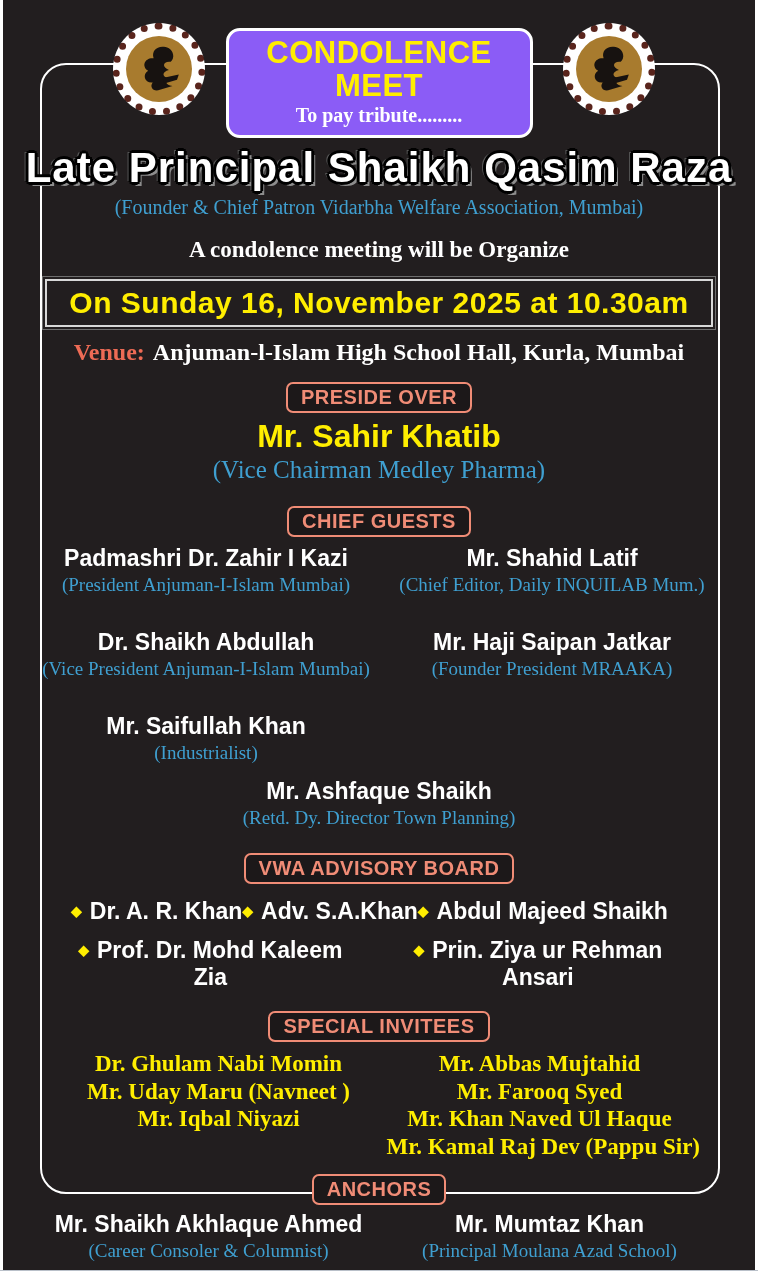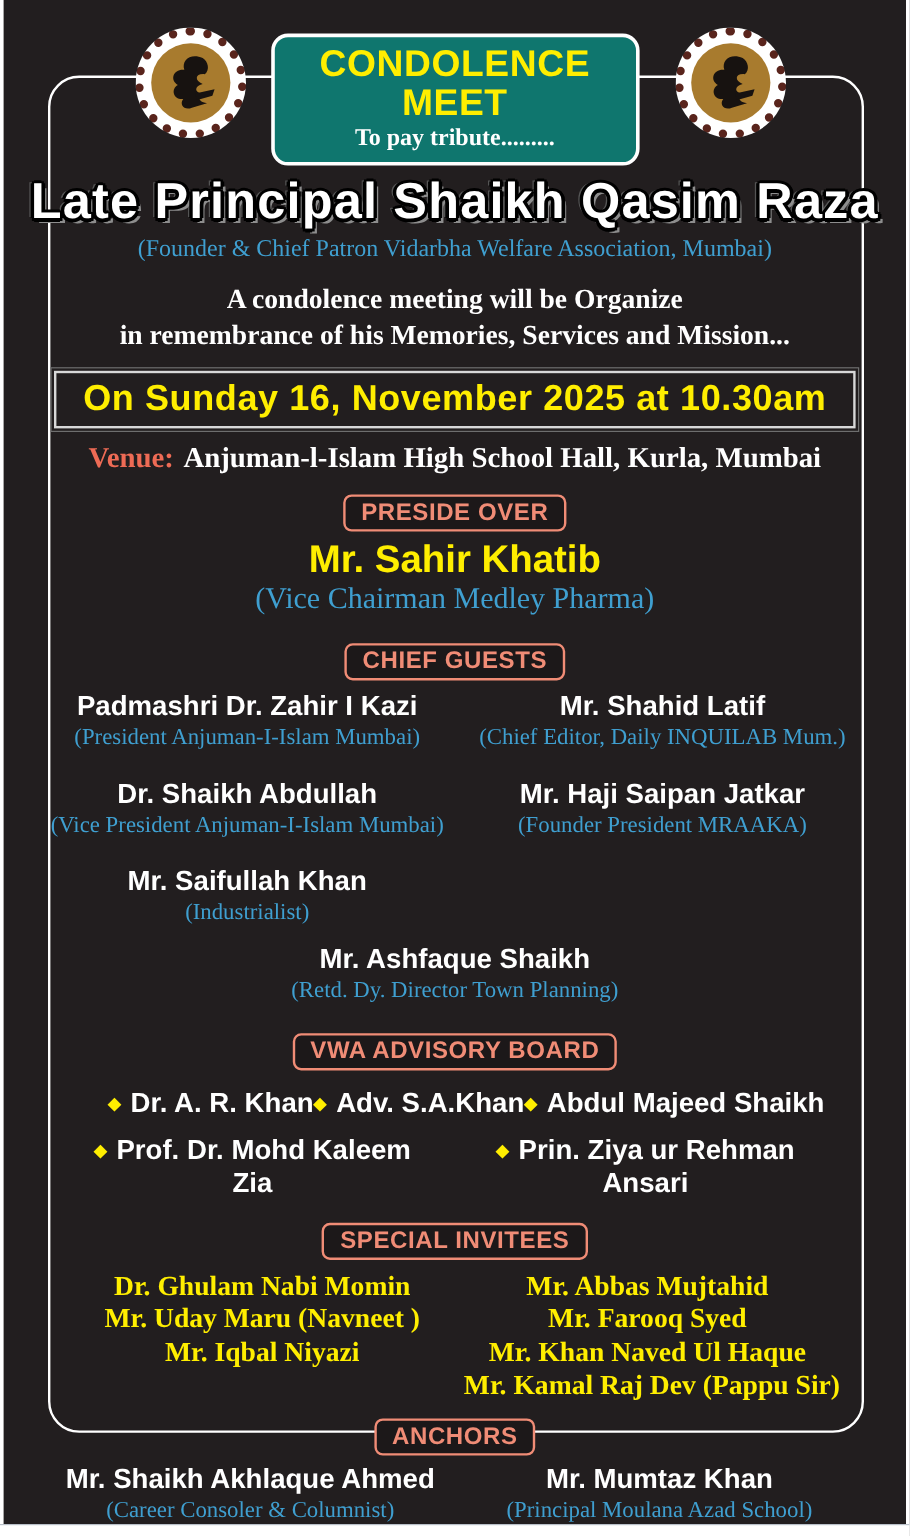--- a/index.html
+++ b/index.html
@@ -7,21 +7,21 @@
   .poster{position:absolute;left:3px;top:0;width:752px;height:1270px;background:#221e1f;overflow:hidden;}
   .bottom-strip{position:absolute;left:0;top:1270px;width:758px;height:10px;background:#fff;border-top:1px solid #b9c0c9;}
   .frame{position:absolute;left:37px;top:63px;width:676px;height:1127px;border:2px solid #fff;border-radius:26px;z-index:0;}
   .content{position:relative;z-index:2;text-align:center;color:#fff;}
 
   
   .logo{position:absolute;top:23px;width:92px;height:92px;background:#fff;border-radius:50%;border:7px dotted #59241c;box-sizing:border-box;z-index:3;}
   .logo-left{left:110px;}
   .logo-right{left:560px;}
   .logo-core{position:absolute;inset:6px;background:#a87b2e;border-radius:50%;display:flex;align-items:center;justify-content:center;}
-  .banner{width:293px;margin:28px auto 0;background:#0f766e;border:3px solid #fff;border-radius:14px;padding:6px 4px 8px;position:relative;z-index:3;}
+  .banner{width:293px;margin:28px auto 0;background:#8b5cf6;border:3px solid #fff;border-radius:14px;padding:6px 4px 8px;position:relative;z-index:3;}
   .banner-title{color:#ffee00;font-size:31px;font-weight:bold;letter-spacing:.5px;line-height:1.05;}
   .banner-sub{color:#fff;font-family:"Liberation Serif",serif;font-weight:bold;font-size:20px;margin-top:2px;}
 
   .event-title{margin-top:6px;font-size:42px;font-weight:bold;letter-spacing:1px;color:#fff;
     text-shadow:3px 0 0 #000,-3px 0 0 #000,0 3px 0 #000,0 -3px 0 #000,
       2px 2px 0 #000,-2px -2px 0 #000,2px -2px 0 #000,-2px 2px 0 #000,
       4px 4px 0 #8d8d8d,-4px -1px 0 #555;}
   .event-sub{margin-top:4px;color:#3f9fd0;font-family:"Liberation Serif",serif;font-size:20px;}
   .intro{margin-top:16px;font-family:"Liberation Serif",serif;font-weight:bold;font-size:23px;line-height:1.3;}
   .date-box{display:inline-block;margin-top:14px;border:2px solid #d8d8d8;outline:1px solid #6e6e6e;outline-offset:2px;padding:5px 22px;}
@@ -29,27 +29,27 @@
   .venue{margin-top:12px;font-family:"Liberation Serif",serif;font-weight:bold;font-size:24px;}
   .venue-label{color:#ee6b55;margin-right:8px;}
 
   .badge{display:inline-block;color:#f08c76;border:2px solid #f08c76;border-radius:7px;
     font-size:20px;font-weight:bold;letter-spacing:.5px;padding:2px 13px 2px;background:#1c1819;}
   .m-preside{margin-top:16px;}
   .preside-name{margin-top:5px;color:#ffee00;font-size:32px;font-weight:bold;}
   .preside-desig{color:#3f9fd0;font-family:"Liberation Serif",serif;font-size:25px;margin-top:1px;}
 
   .m-chief{margin-top:22px;}
-  .guest-grid{display:grid;grid-template-columns:1fr 1fr;margin:8px 30px 0;row-gap:22px;}
+  .guest-grid{display:grid;grid-template-columns:1fr 1fr;margin:8px 30px 0;row-gap:33px;}
   .g-name{font-size:23px;font-weight:bold;color:#fff;}
   .g-desig{font-size:19px;color:#3f9fd0;font-family:"Liberation Serif",serif;margin-top:2px;}
   .guest-center{margin-top:14px;}
 
   .m-advisory{margin-top:24px;}
-  .adv-row{display:flex;justify-content:flex-end;margin:14px 68px 0;font-size:23px;font-weight:bold;}
+  .adv-row{display:flex;justify-content:flex-start;margin:14px 68px 0;font-size:23px;font-weight:bold;}
   .adv-row2{margin:12px 72px 0;gap:47px;}
   .diamond{color:#ffee00;font-size:14px;margin-right:8px;vertical-align:3px;}
 
   .m-special{margin-top:20px;}
   .special-grid{display:grid;grid-template-columns:1fr 1fr;margin:8px 55px 0;row-gap:0;
     font-family:"Liberation Serif",serif;font-weight:bold;font-size:23px;color:#ffee00;line-height:1.2;}
   .special-full{grid-column:1 / span 2;text-align:right;}
 
   .m-anchors{margin-top:14px;}
   .anchor-grid{display:grid;grid-template-columns:1fr 1fr;margin:6px 35px 0;}
@@ -82,21 +82,20 @@
     <div class="banner">
       <div class="banner-title">CONDOLENCE MEET</div>
       <div class="banner-sub">To pay tribute.........</div>
     </div>
 
     <div class="event-title">Late Principal Shaikh Qasim Raza</div>
     <div class="event-sub">(Founder &amp; Chief Patron Vidarbha Welfare Association, Mumbai)</div>
 
     <div class="intro">
       <div>A condolence meeting will be Organize</div>
-      <div>in remembrance of his Memories, Services and Mission...</div>
     </div>
 
     <div>
       <div class="date-box">
         <span class="date-text">On Sunday 16, November 2025 at 10.30am</span>
       </div>
     </div>
 
     <div class="venue">
       <span class="venue-label">Venue:</span><span>Anjuman-l-Islam High School Hall, Kurla, Mumbai</span>

